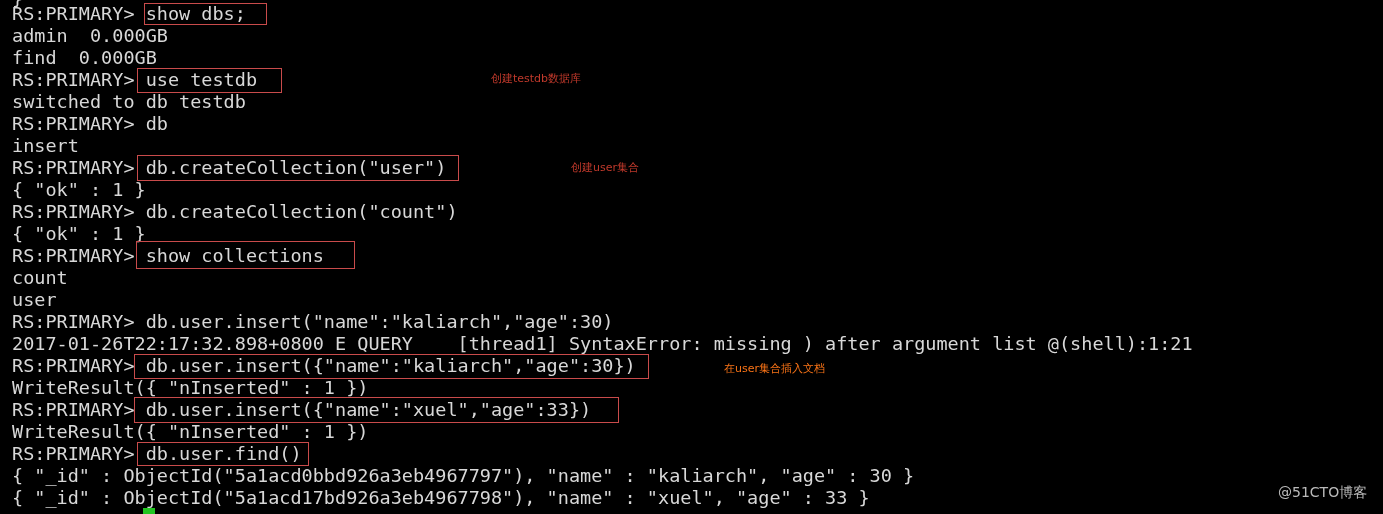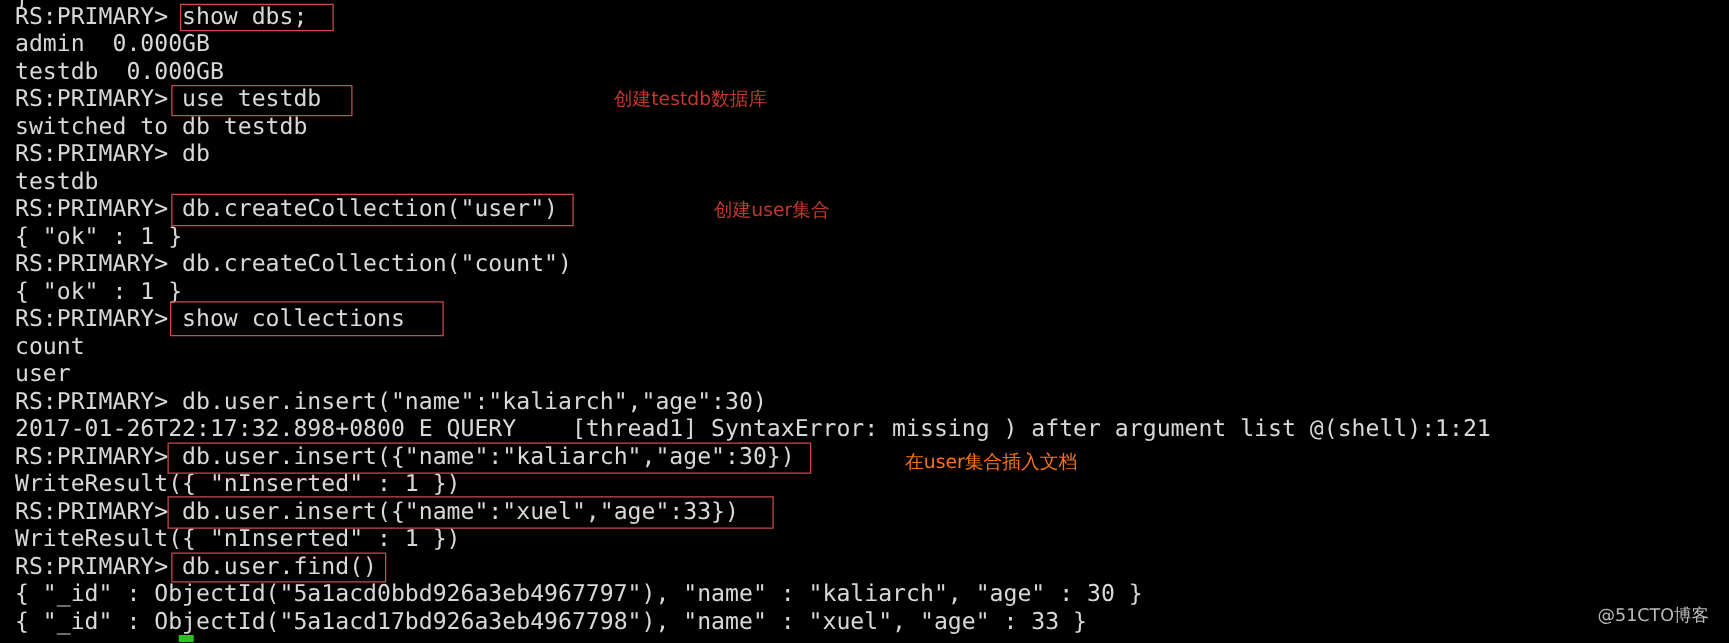--- a/index.html
+++ b/index.html
@@ -38,21 +38,21 @@
   .hl-box {
     position: absolute;
     border: 1px solid #c94b4b;
     box-sizing: border-box;
     pointer-events: none;
   }
   .annot {
     position: absolute;
     color: #c0392b;
     font-family: "DejaVu Sans", "Liberation Sans", sans-serif;
-    font-size: 15px;
+    font-size: 11px;
     line-height: 18px;
     white-space: pre;
     font-weight: 400;
   }
   .cursor {
     position: absolute;
     background: #22c522;
   }
   .watermark {
     position: absolute;
@@ -71,25 +71,25 @@
   }
 </style>
 </head>
 <body>
 
 <div id="screen">
   <div class="term" id="term-root">
       <div class="topstub" style="left: 0px; top: -12px;">}</div>
       <div class="line" style="top: 3px;">RS:PRIMARY&gt; show dbs;</div>
       <div class="line" style="top: 25px;">admin  0.000GB</div>
-      <div class="line" style="top: 47px;">testdb  0.000GB</div>
+      <div class="line" style="top: 47px;">find  0.000GB</div>
       <div class="line" style="top: 69px;">RS:PRIMARY&gt; use testdb</div>
       <div class="line" style="top: 91px;">switched to db testdb</div>
       <div class="line" style="top: 113px;">RS:PRIMARY&gt; db</div>
-      <div class="line" style="top: 135px;">testdb</div>
+      <div class="line" style="top: 135px;">insert</div>
       <div class="line" style="top: 157px;">RS:PRIMARY&gt; db.createCollection("user")</div>
       <div class="line" style="top: 179px;">{ "ok" : 1 }</div>
       <div class="line" style="top: 201px;">RS:PRIMARY&gt; db.createCollection("count")</div>
       <div class="line" style="top: 223px;">{ "ok" : 1 }</div>
       <div class="line" style="top: 245px;">RS:PRIMARY&gt; show collections</div>
       <div class="line" style="top: 267px;">count</div>
       <div class="line" style="top: 289px;">user</div>
       <div class="line" style="top: 311px;">RS:PRIMARY&gt; db.user.insert("name":"kaliarch","age":30)</div>
       <div class="line" style="top: 333px;">2017-01-26T22:17:32.898+0800 E QUERY    [thread1] SyntaxError: missing ) after argument list @(shell):1:21</div>
       <div class="line" style="top: 355px;">RS:PRIMARY&gt; db.user.insert({"name":"kaliarch","age":30})</div>

